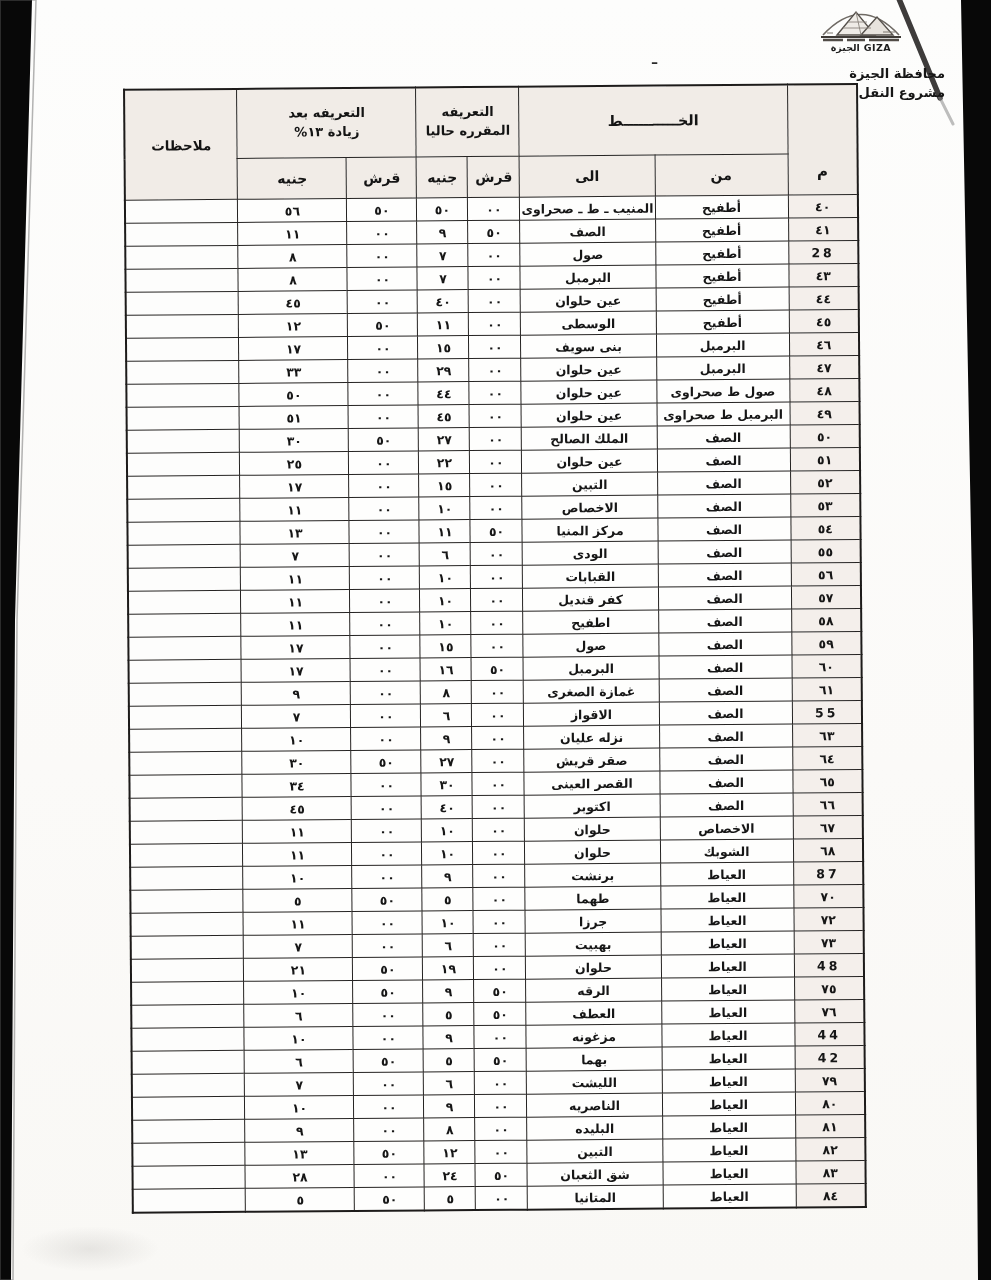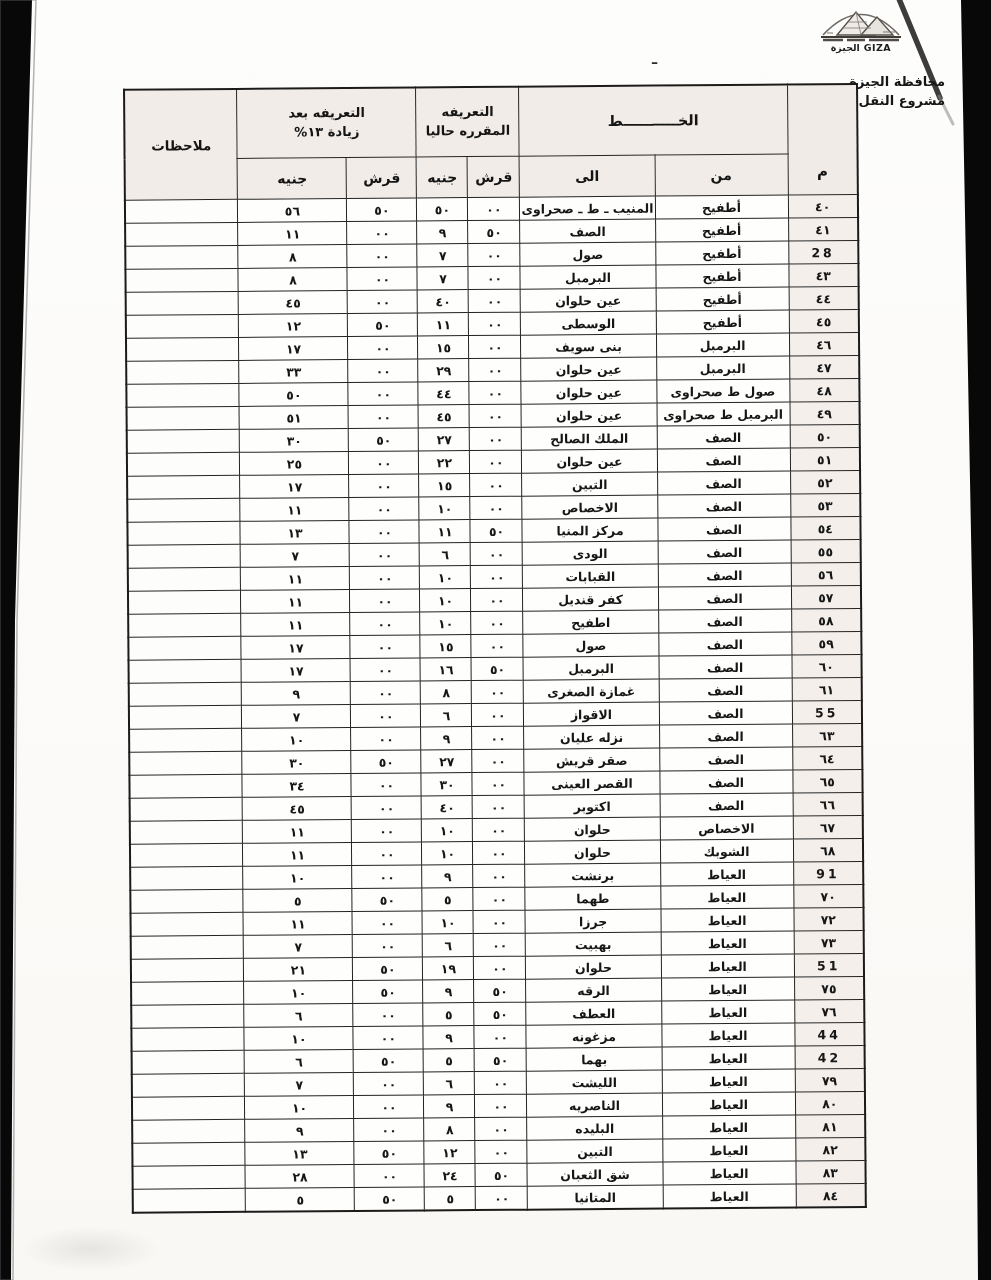--- a/index.html
+++ b/index.html
@@ -8,21 +8,21 @@
     position:relative;width:991px;height:1280px;overflow:hidden;
     background:linear-gradient(180deg,#fdfdfc 0%,#fbfaf8 60%,#f9f8f5 100%);
     font-family:"DejaVu Sans",sans-serif;color:#161616;direction:rtl;
   }
   
   .scan-svg{position:absolute;inset:0;pointer-events:none;}
   
   .letterhead{position:absolute;top:2px;right:46px;width:168px;text-align:center;}
   .logo{display:block;margin:0 auto;}
   .logo-caption{font-size:9.5px;font-weight:bold;letter-spacing:.5px;margin-top:-2px;color:#1d1d1d;}
-  .gov-line{font-size:13px;font-weight:bold;margin-top:21px;text-align:right;padding-left:2px;}
+  .gov-line{font-size:13px;font-weight:bold;margin-top:13px;text-align:right;padding-left:2px;}
   .project-line{font-size:13px;font-weight:bold;margin-top:4px;text-align:right;
     text-underline-offset:3px;}
   .stray-dash{position:absolute;top:50px;left:652px;font-size:15px;font-weight:bold;color:#2a2a2a;}
   
   .table-wrap{position:absolute;top:83px;left:125px;width:733px;
     transform:rotate(-0.45deg);transform-origin:100% 0;}
   table{width:733px;border-collapse:collapse;direction:rtl;table-layout:fixed;}
   th,td{border:1.3px solid #262423;overflow:hidden;white-space:nowrap;}
   table{border:2px solid #1d1b1a;}
   thead th{background:#f1ece7;font-weight:bold;color:#141414;}
@@ -389,21 +389,21 @@
     <td class="c-m">٦٨</td>
     <td class="c-from">الشوبك</td>
     <td class="c-to">حلوان</td>
     <td class="c-num">٠٠</td>
     <td class="c-num">١٠</td>
     <td class="c-num">٠٠</td>
     <td class="c-num">١١</td>
     <td class="c-notes"></td>
   </tr>
           <tr>
-    <td class="c-m">91</td>
+    <td class="c-m">87</td>
     <td class="c-from">العياط</td>
     <td class="c-to">برنشت</td>
     <td class="c-num">٠٠</td>
     <td class="c-num">٩</td>
     <td class="c-num">٠٠</td>
     <td class="c-num">١٠</td>
     <td class="c-notes"></td>
   </tr>
           <tr>
     <td class="c-m">٧٠</td>
@@ -429,21 +429,21 @@
     <td class="c-m">٧٣</td>
     <td class="c-from">العياط</td>
     <td class="c-to">بهبيت</td>
     <td class="c-num">٠٠</td>
     <td class="c-num">٦</td>
     <td class="c-num">٠٠</td>
     <td class="c-num">٧</td>
     <td class="c-notes"></td>
   </tr>
           <tr>
-    <td class="c-m">51</td>
+    <td class="c-m">48</td>
     <td class="c-from">العياط</td>
     <td class="c-to">حلوان</td>
     <td class="c-num">٠٠</td>
     <td class="c-num">١٩</td>
     <td class="c-num">٥٠</td>
     <td class="c-num">٢١</td>
     <td class="c-notes"></td>
   </tr>
           <tr>
     <td class="c-m">٧٥</td>

